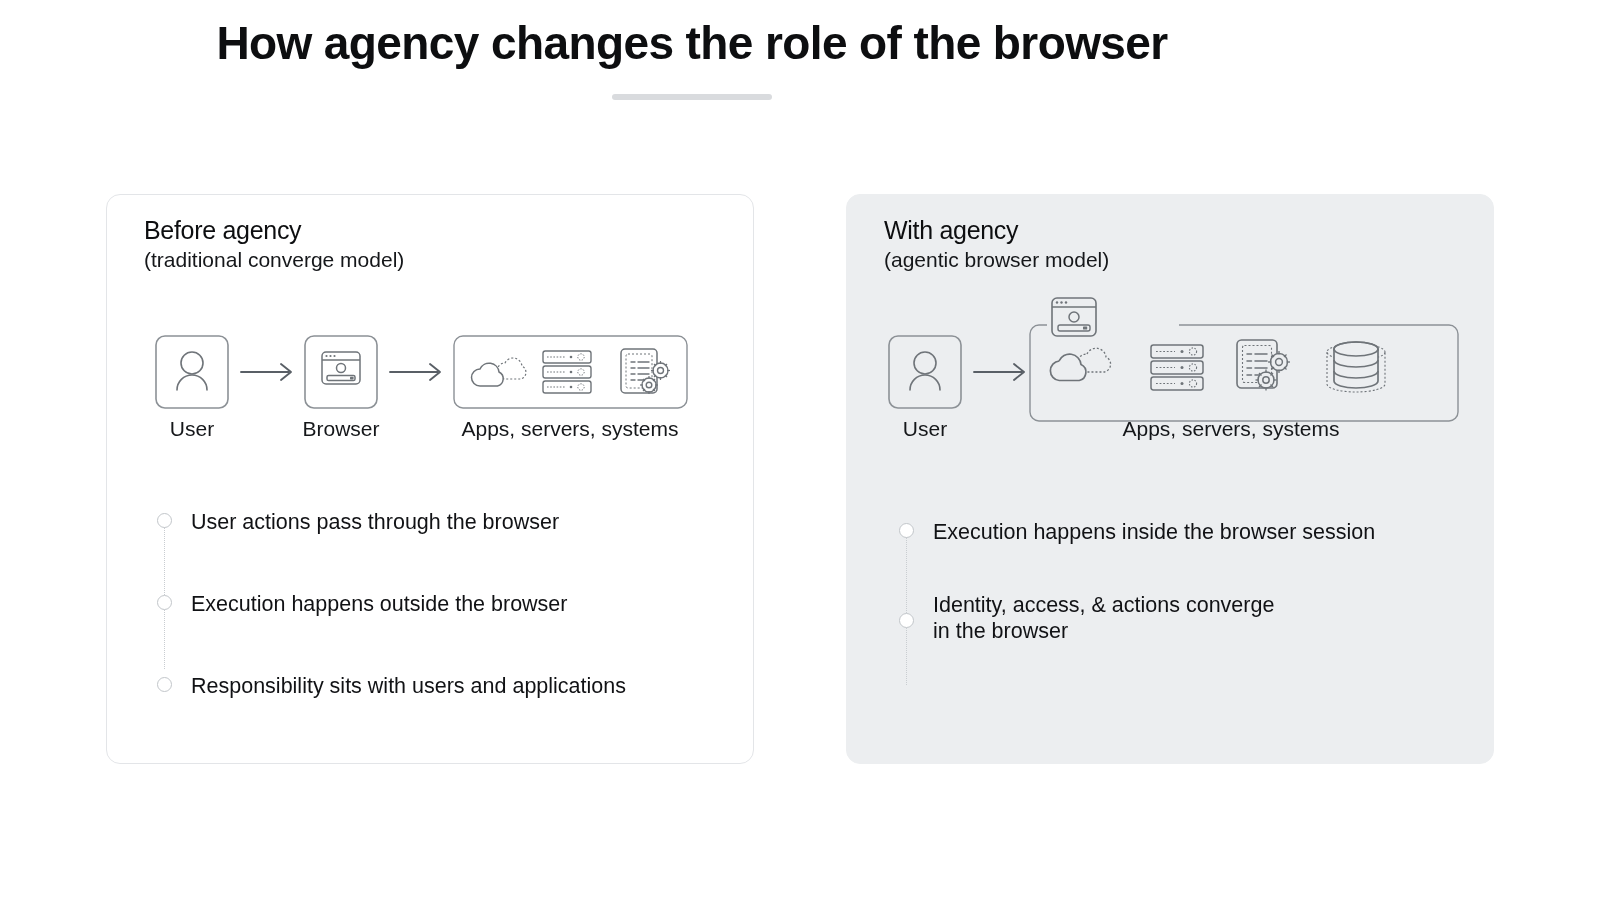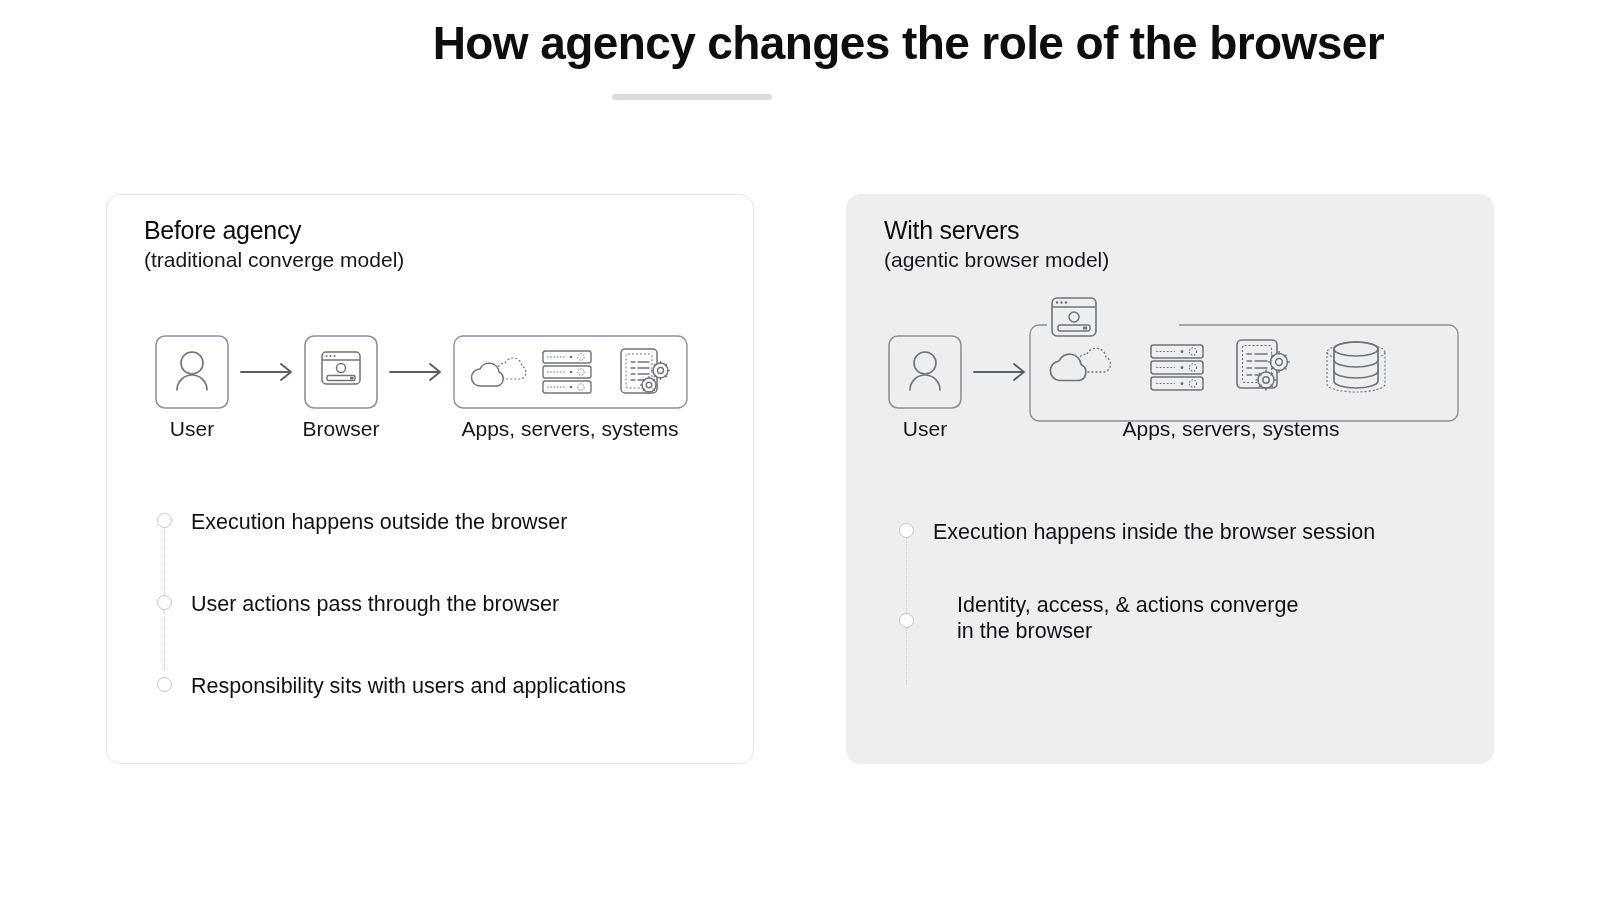--- a/index.html
+++ b/index.html
@@ -15,21 +15,21 @@
     overflow: hidden;
     position: relative;
   }
 
   
   .title-wrap {
     position: absolute;
     top: 18px;
     left: 0;
     width: 1384px;
-    text-align: right;
+    text-align: center;
   }
   .page-title {
     font-size: 46px;
     font-weight: bold;
     letter-spacing: -0.6px;
     color: #0d0e10;
     line-height: 1.12;
     margin: 0;
   }
   .title-rule {
@@ -271,39 +271,39 @@
         <text x="186" y="101" text-anchor="middle" font-family="Liberation Sans, sans-serif" font-size="21" fill="#15171a">Browser</text>
         <text x="415" y="101" text-anchor="middle" font-family="Liberation Sans, sans-serif" font-size="21" fill="#15171a">Apps, servers, systems</text>
       </svg>
     </div>
 
     <div class="bullets">
       <div class="bullet-connector" style="top:14px; height:142px;"></div>
 
       <div class="bullet-row" style="margin-bottom:56px;">
         <span class="bullet-dot"></span>
-        <span class="bullet-text">Execution happens outside the browser</span>
+        <span class="bullet-text">User actions pass through the browser</span>
       </div>
 
       <div class="bullet-row" style="margin-bottom:56px;">
         <span class="bullet-dot"></span>
-        <span class="bullet-text">User actions pass through the browser</span>
+        <span class="bullet-text">Execution happens outside the browser</span>
       </div>
 
       <div class="bullet-row">
         <span class="bullet-dot"></span>
         <span class="bullet-text">Responsibility sits with users and applications</span>
       </div>
     </div>
   </section>
 
   <section class="panel panel-with">
 
     <div class="panel-head">
-      <div class="panel-title">With servers</div>
+      <div class="panel-title">With agency</div>
       <div class="panel-subtitle">(agentic browser model)</div>
     </div>
 
     <div class="diagram-right">
       <svg width="612" height="170" viewBox="0 0 612 170">
 
         <g>
           <rect x="20" y="46" width="72" height="72" rx="9" fill="none" stroke="#8c9196" stroke-width="1.6"></rect>
           <g stroke="#6f7479" stroke-width="1.6" fill="none" stroke-linecap="round">
             <circle cx="56" cy="73" r="11"></circle>
@@ -420,21 +420,21 @@
     </div>
 
     <div class="bullets" style="left:52px; top:328px; width:580px;">
       <div class="bullet-connector" style="top:14px; height:148px;"></div>
 
       <div class="bullet-row" style="margin-bottom:47px;">
         <span class="bullet-dot"></span>
         <span class="bullet-text">Execution happens inside the browser session</span>
       </div>
 
-      <div class="bullet-row" style="margin-bottom:24px; align-items:center;gap:24px;">
+      <div class="bullet-row" style="margin-bottom:24px; align-items:center;">
         <span class="bullet-dot"></span>
         <span class="bullet-text" style="white-space:pre-line; line-height:1.2;">Identity, access, &amp; actions converge
 in the browser</span>
       </div>
 
     </div>
   </section>
 
 </div>
 

